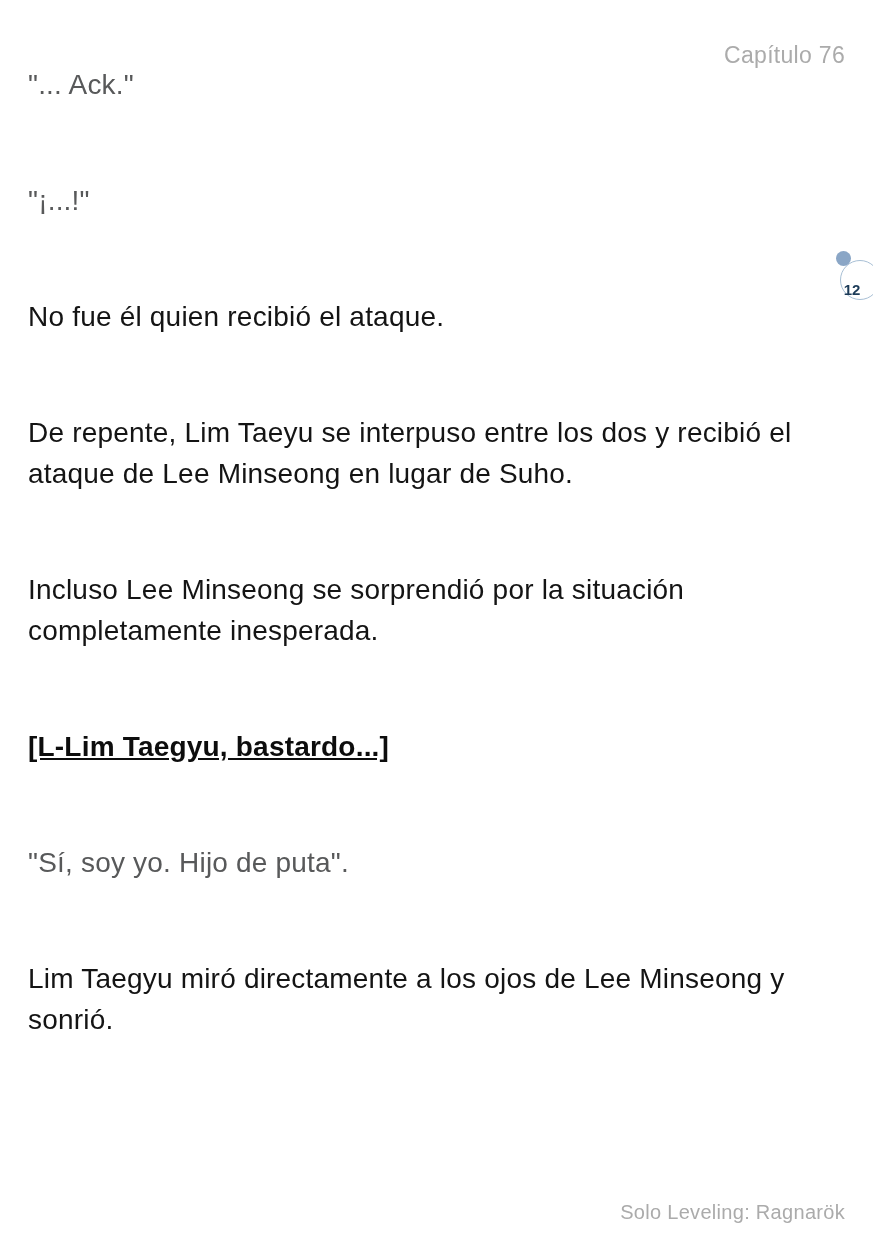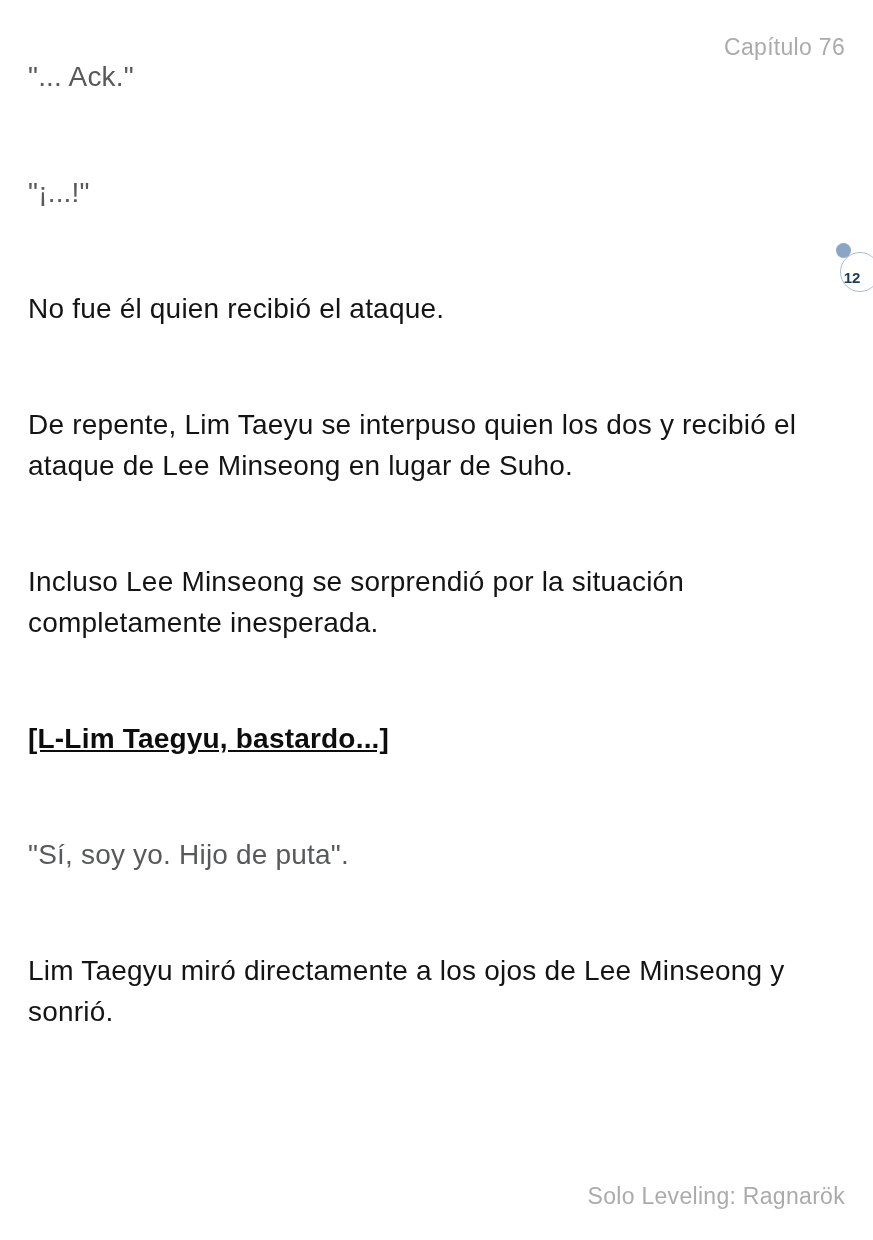--- a/index.html
+++ b/index.html
@@ -1,15 +1,15 @@
 <!DOCTYPE html>
 <html><head>
 <meta charset="utf-8">
 <style>
-  * { box-sizing: border-box; }
+  * { box-sizing: border-box; margin-top: 8px; }
   html, body { margin: 0; padding: 0; }
   body {
     width: 873px;
     height: 1240px;
     background: #ffffff;
     position: relative;
     overflow: hidden;
     font-family: "Liberation Sans", "DejaVu Sans", sans-serif;
   }
 
@@ -66,37 +66,37 @@
     border-radius: 50%;
     background: #8aa6c6;
   }
 
   .page-footer {
     position: absolute;
     top: 1180px;
     right: 28px;
     display: flex;
     gap: 40px;
-    font-size: 23px;
+    font-size: 20px;
     line-height: 32px;
     color: #ababab;
     letter-spacing: 0.3px;
     white-space: nowrap;
   }
 </style>
 </head>
 <body>
 
 <div class="chapter-header">Capítulo 76</div>
 
 <article class="reader-body" id="paragraphs">
     <p class="dialogue">"... Ack."</p>
     <p class="dialogue">"¡...!"</p>
     <p class="narration">No fue él quien recibió el ataque.</p>
-    <p class="narration">De repente, Lim Taeyu se interpuso quien los dos y recibió el ataque de Lee Minseong en lugar de Suho.</p>
+    <p class="narration">De repente, Lim Taeyu se interpuso entre los dos y recibió el ataque de Lee Minseong en lugar de Suho.</p>
     <p class="narration">Incluso Lee Minseong se sorprendió por la situación completamente inesperada.</p>
     <p class="system">[L-Lim Taegyu, bastardo...]</p>
     <p class="dialogue">"Sí, soy yo. Hijo de puta".</p>
     <p class="narration">Lim Taegyu miró directamente a los ojos de Lee Minseong y sonrió.</p>
   </article>
 
 <div class="comment-badge">
   <span>12</span>
 </div>
 <div class="comment-badge-dot"></div>

